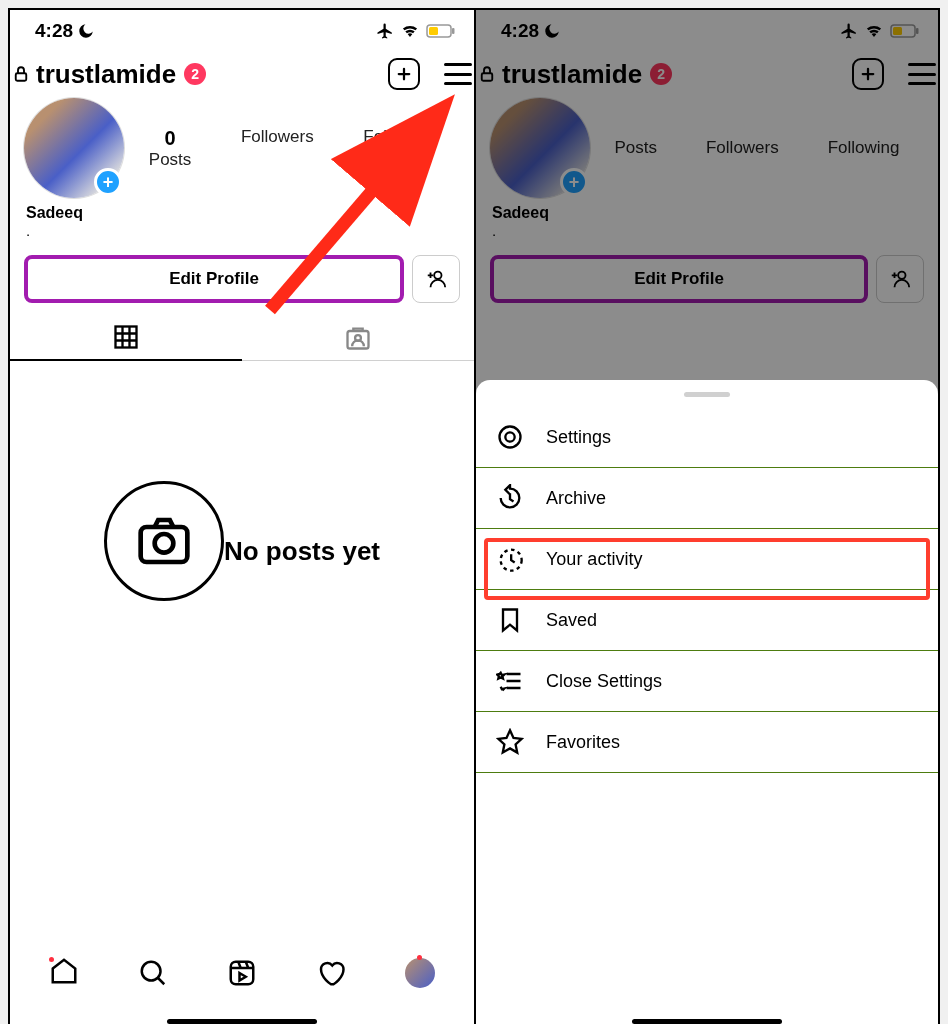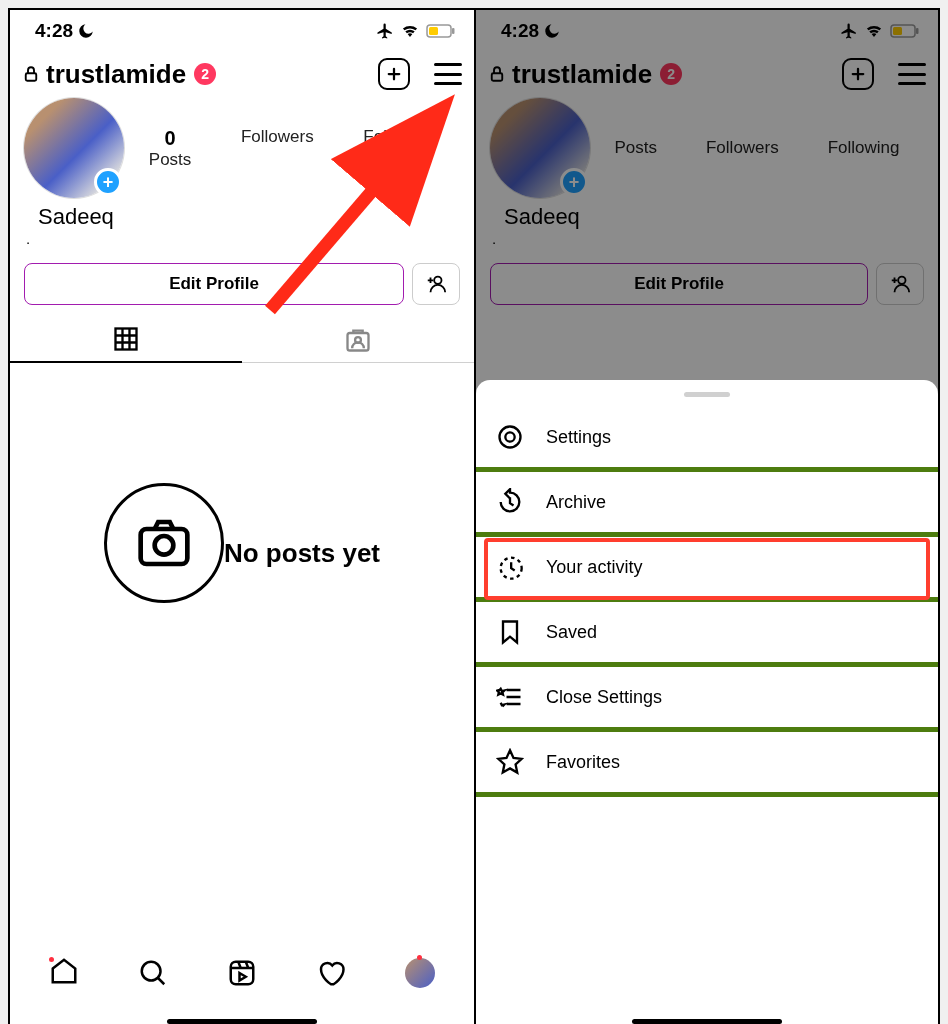--- a/index.html
+++ b/index.html
@@ -7,43 +7,43 @@
     .dual { display:flex; border:2px solid #000; width:948px; height:1024px; background:#000; }
     .phone { width:50%; height:100%; background:#fff; position:relative; overflow:hidden; }
     .phone + .phone { border-left:2px solid #000; }
 
     
     .status { display:flex; justify-content:space-between; align-items:center; padding:10px 18px 4px;margin-left:7px; }
     .status-left { display:flex; align-items:center; gap:4px; font-size:19px; font-weight:600; }
     .status-right { display:flex; align-items:center; gap:6px; }
 
     
-    .header { display:flex; align-items:center; padding:12px 12px 2px; gap:6px; }
+    .header { display:flex; align-items:center; padding:12px 2px 2px; gap:6px; }
     .lock { width:18px; }
     .username { font-size:26px; font-weight:700; }
     .badge { background:#ff3860; color:#fff; border-radius:50%; width:22px; height:22px; display:flex; align-items:center; justify-content:center; font-size:14px; font-weight:700; margin-left:2px; }
     .header-spacer { flex:1; }
     .create-btn { width:32px; height:32px; border:2.5px solid #000; border-radius:9px; display:flex; align-items:center; justify-content:center; font-size:22px; font-weight:700; }
     .menu-btn { margin-left:18px; width:28px; height:22px; display:flex; flex-direction:column; justify-content:space-between; }
     .menu-btn span { height:3px; background:#000; border-radius:2px; }
 
     
     .stats-row { display:flex; align-items:center; padding:6px 14px 0; }
     .avatar-wrap { position:relative; width:100px; height:100px; }
     .avatar { width:100px; height:100px; border-radius:50%; background:linear-gradient(135deg,#b89070 20%,#4a5fc7 55%,#dedede 85%); box-shadow:0 0 0 1px #ddd; }
     .plus-badge { position:absolute; bottom:2px; right:2px; width:28px; height:28px; border-radius:50%; background:#1fa1ff; border:3px solid #fff; display:flex; align-items:center; justify-content:center; color:#fff; font-size:18px; font-weight:700; }
     .stats { flex:1; display:flex; justify-content:space-around; text-align:center; }
     .stat-num { font-size:20px; font-weight:600; }
     .stat-lbl { font-size:17px; color:#222; }
 
-    .display-name { font-size:22px; font-weight:400; padding:6px 16px 0;margin-left:12px; }
+    .display-name { font-size:16px; font-weight:700; padding:6px 16px 0; }
     .dot { padding:0 16px; font-size:15px; }
 
     .edit-row { display:flex; gap:8px; padding:16px 14px 10px; }
-    .edit-btn { flex:1; border:1px solid #a21caf; border-radius:8px; padding:10px 0; text-align:center; font-size:17px; font-weight:600; }
+    .edit-btn { flex:1; border:4px solid #a21caf; border-radius:8px; padding:10px 0; text-align:center; font-size:17px; font-weight:600; }
     .discover-btn { width:48px; border:1px solid #ccc; border-radius:8px; display:flex; align-items:center; justify-content:center; }
 
     .tabs { display:flex; }
     .tab { flex:1; display:flex; align-items:center; justify-content:center; padding:10px 0 8px; border-bottom:1.5px solid #d0d0d0; }
     .tab.active { border-bottom:2px solid #000; }
     .tab svg { width:28px; height:28px; }
 
     .empty { display:flex; flex-direction:row; align-items:center; justify-content:center; padding:120px 0 40px; }
     .empty-circle { width:120px; height:120px; border:3px solid #000; border-radius:50%; display:flex; align-items:center; justify-content:center; }
     .empty-circle svg { width:56px; height:56px; }
@@ -55,21 +55,21 @@
     .nav-dot { width:5px; height:5px; border-radius:50%; background:#ff3040; position:absolute; bottom:28px; }
     .home-indicator { position:absolute; bottom:6px; left:50%; transform:translateX(-50%); width:150px; height:5px; background:#000; border-radius:4px; }
 
     
     .arrow { position:absolute; pointer-events:none; top:80px; left:240px; }
 
     
     .dim { position:absolute; inset:0; background:rgba(0,0,0,0.45); }
     .sheet { position:absolute; left:0; right:0; bottom:0; top:370px; background:#fff; border-radius:14px 14px 0 0; padding-top:8px; }
     .grabber { width:46px; height:5px; background:#d0d0d0; border-radius:3px; margin:4px auto 10px; }
-    .menu-item { display:flex; align-items:center; gap:22px; padding:16px 20px; border-bottom:5px solid #4d7c0f; font-size:18px; }
+    .menu-item { display:flex; align-items:center; gap:22px; padding:16px 20px; border-bottom:1px solid #4d7c0f; font-size:18px; }
     .menu-item svg { width:28px; height:28px; flex-shrink:0; }
     .highlight-box { position:absolute; border:4px solid #ff3e2e; border-radius:4px; left:8px; right:8px; top:158px; height:62px; pointer-events:none; }
   </style>
 </head>
 <body>
 
 <div class="dual">
 
   <div class="phone">
     <div class="status">

